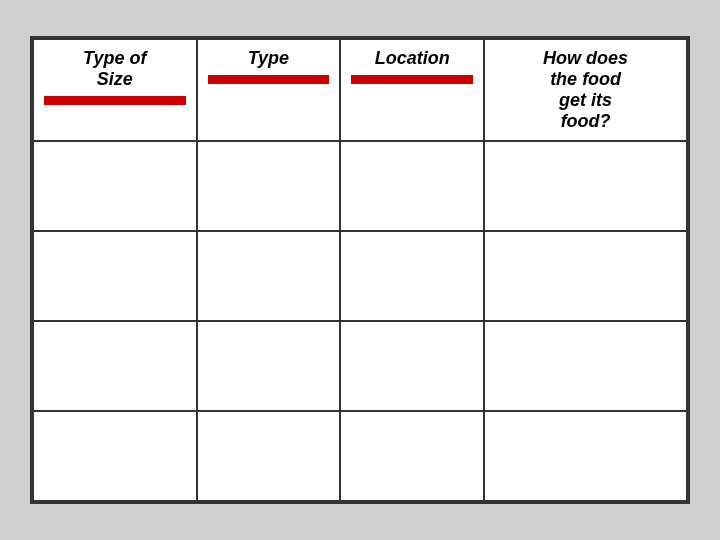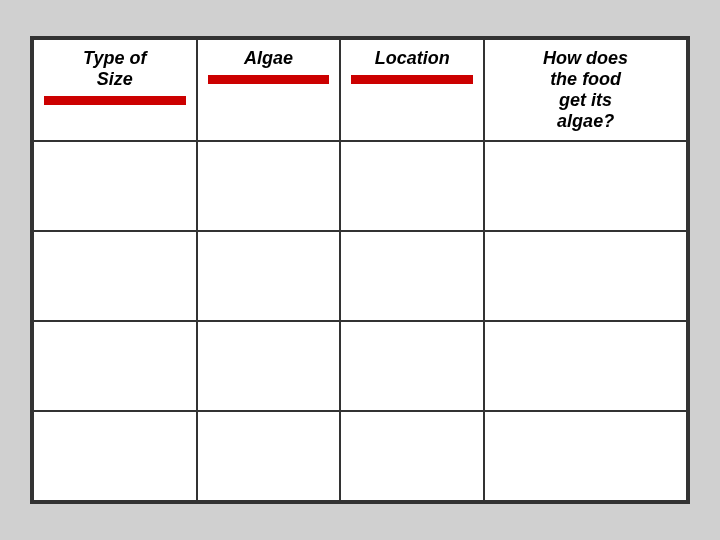--- a/index.html
+++ b/index.html
@@ -98,36 +98,36 @@
       <tr>
         <th class="col-type th-with-redbar" style="vertical-align:top;">
           <div class="th-text">
             <span>Type of</span><br>
             <span>Size</span>
           </div>
           <div class="red-bar-container"></div>
         </th>
         <th class="col-size th-with-redbar" style="vertical-align:top;">
           <div class="th-text">
-            <span>Algae</span>
+            <span>Type</span>
           </div>
           <div class="red-bar-container"></div>
         </th>
         <th class="col-location th-with-redbar" style="vertical-align:top;">
           <div class="th-text">
             <span>Location</span>
           </div>
           <div class="red-bar-container"></div>
         </th>
         <th class="col-how" style="vertical-align:top; padding: 8px 3px;">
           <div class="th-text">
             <span>How does</span><br>
             <span>the food</span><br>
             <span>get its</span><br>
-            <span>algae?</span>
+            <span>food?</span>
           </div>
         </th>
       </tr>
     </thead>
     <tbody>
       <tr class="data-row">
         <td></td>
         <td></td>
         <td></td>
         <td></td>

